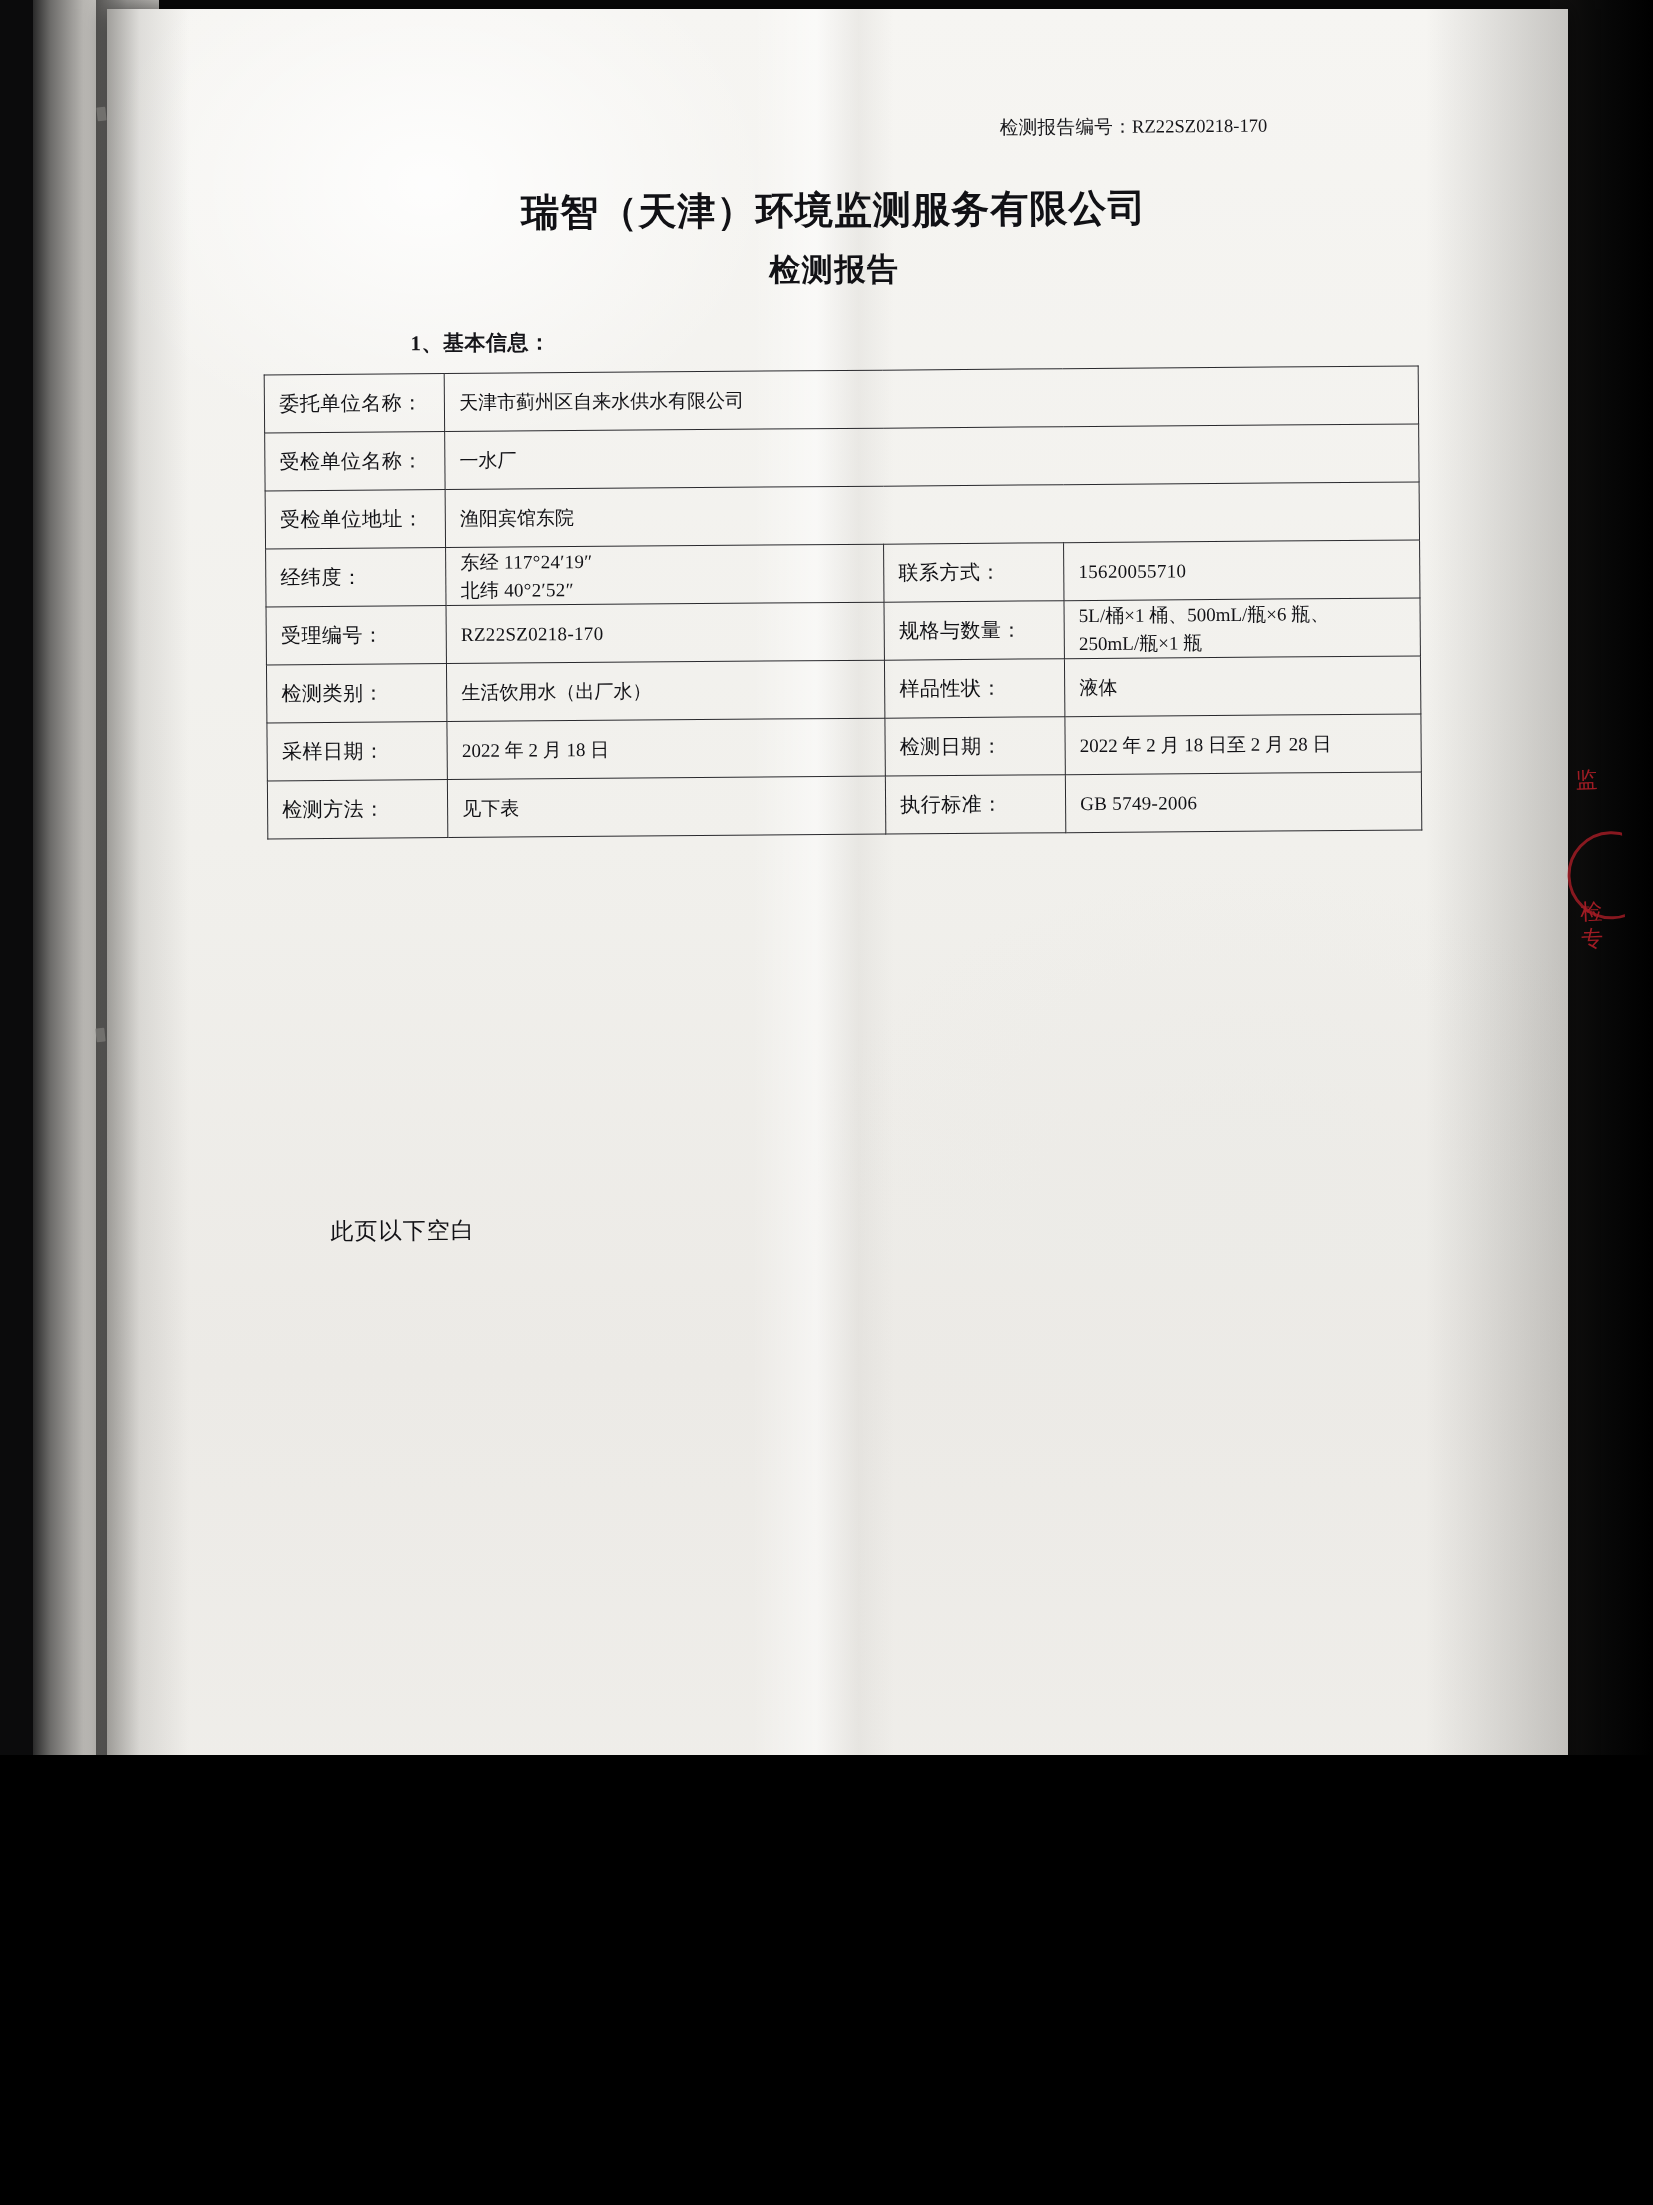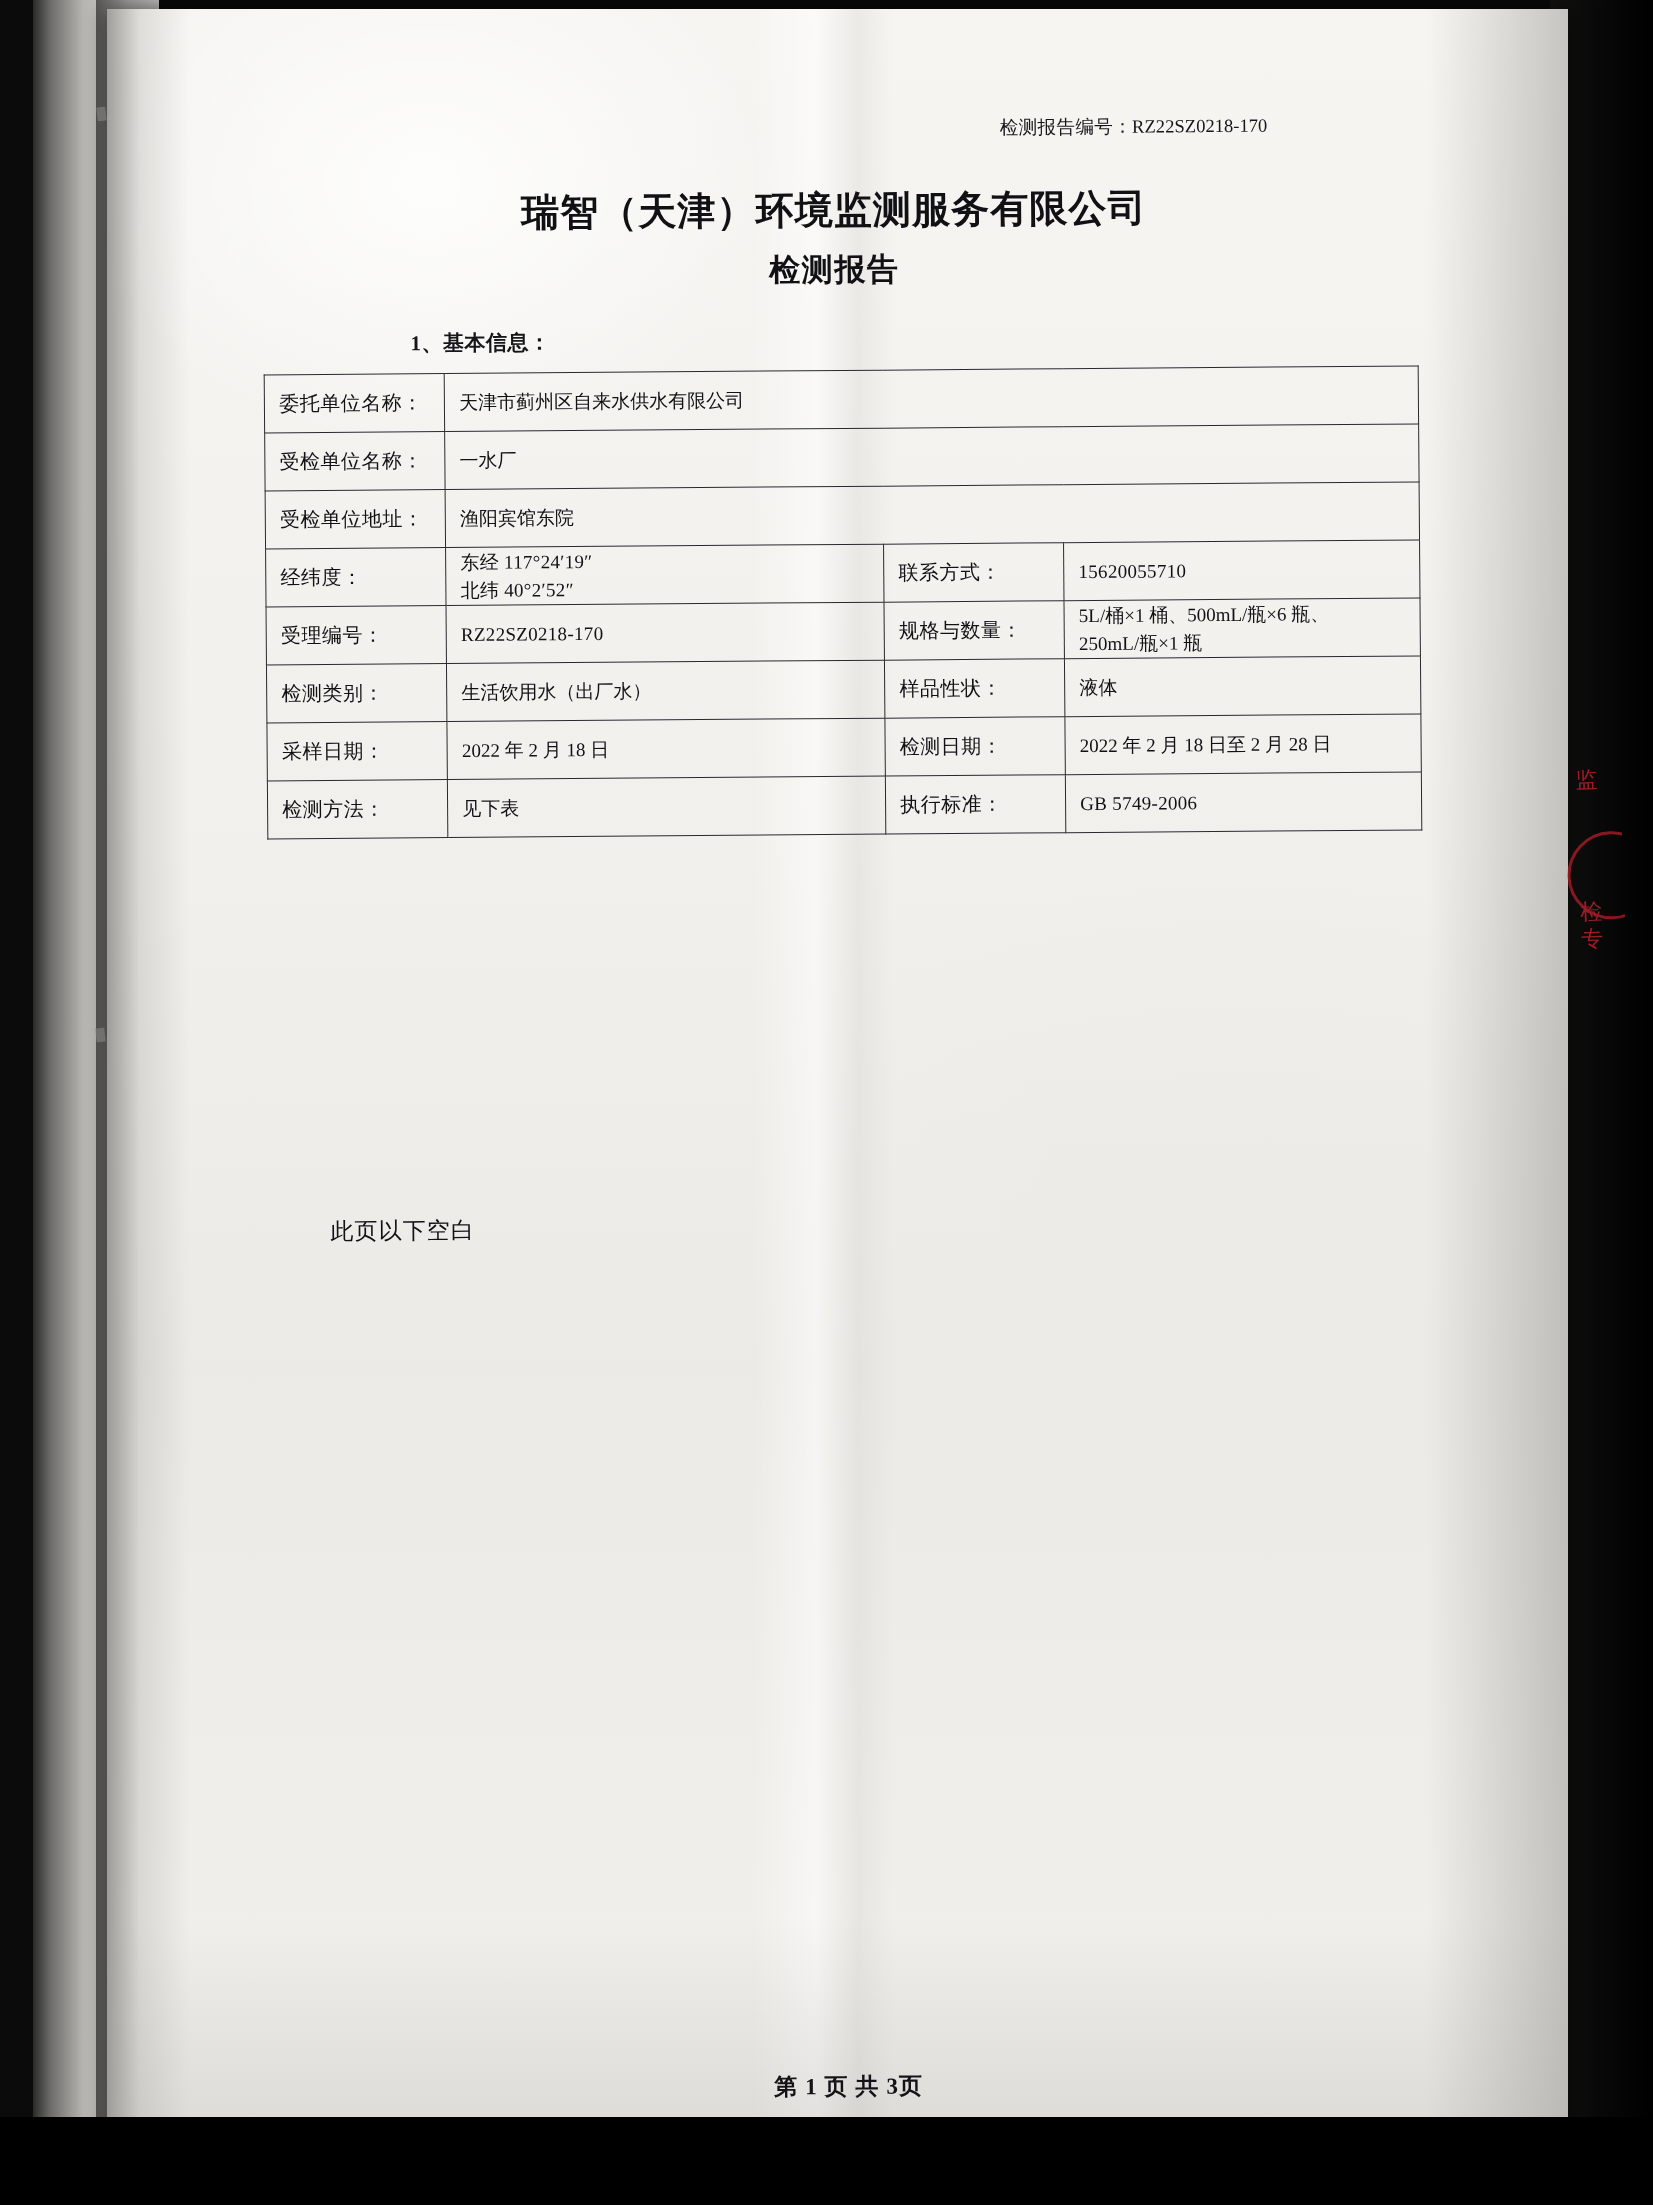--- a/index.html
+++ b/index.html
@@ -11,21 +11,21 @@
     width: 1654px;
     height: 2205px;
     overflow: hidden;
     font-family: "Liberation Serif", serif;
   }
 
   
   .stage {
     position: relative;
     width: 1654px;
-    height: 2117px;
+    height: 1755px;
     background: #e5e5e5;
     overflow: hidden;
   }
 
   
   .desk-left {
     position: absolute;
     left: 0; top: 0;
     width: 44px; height: 2205px;
     background: #0b0b0c;

